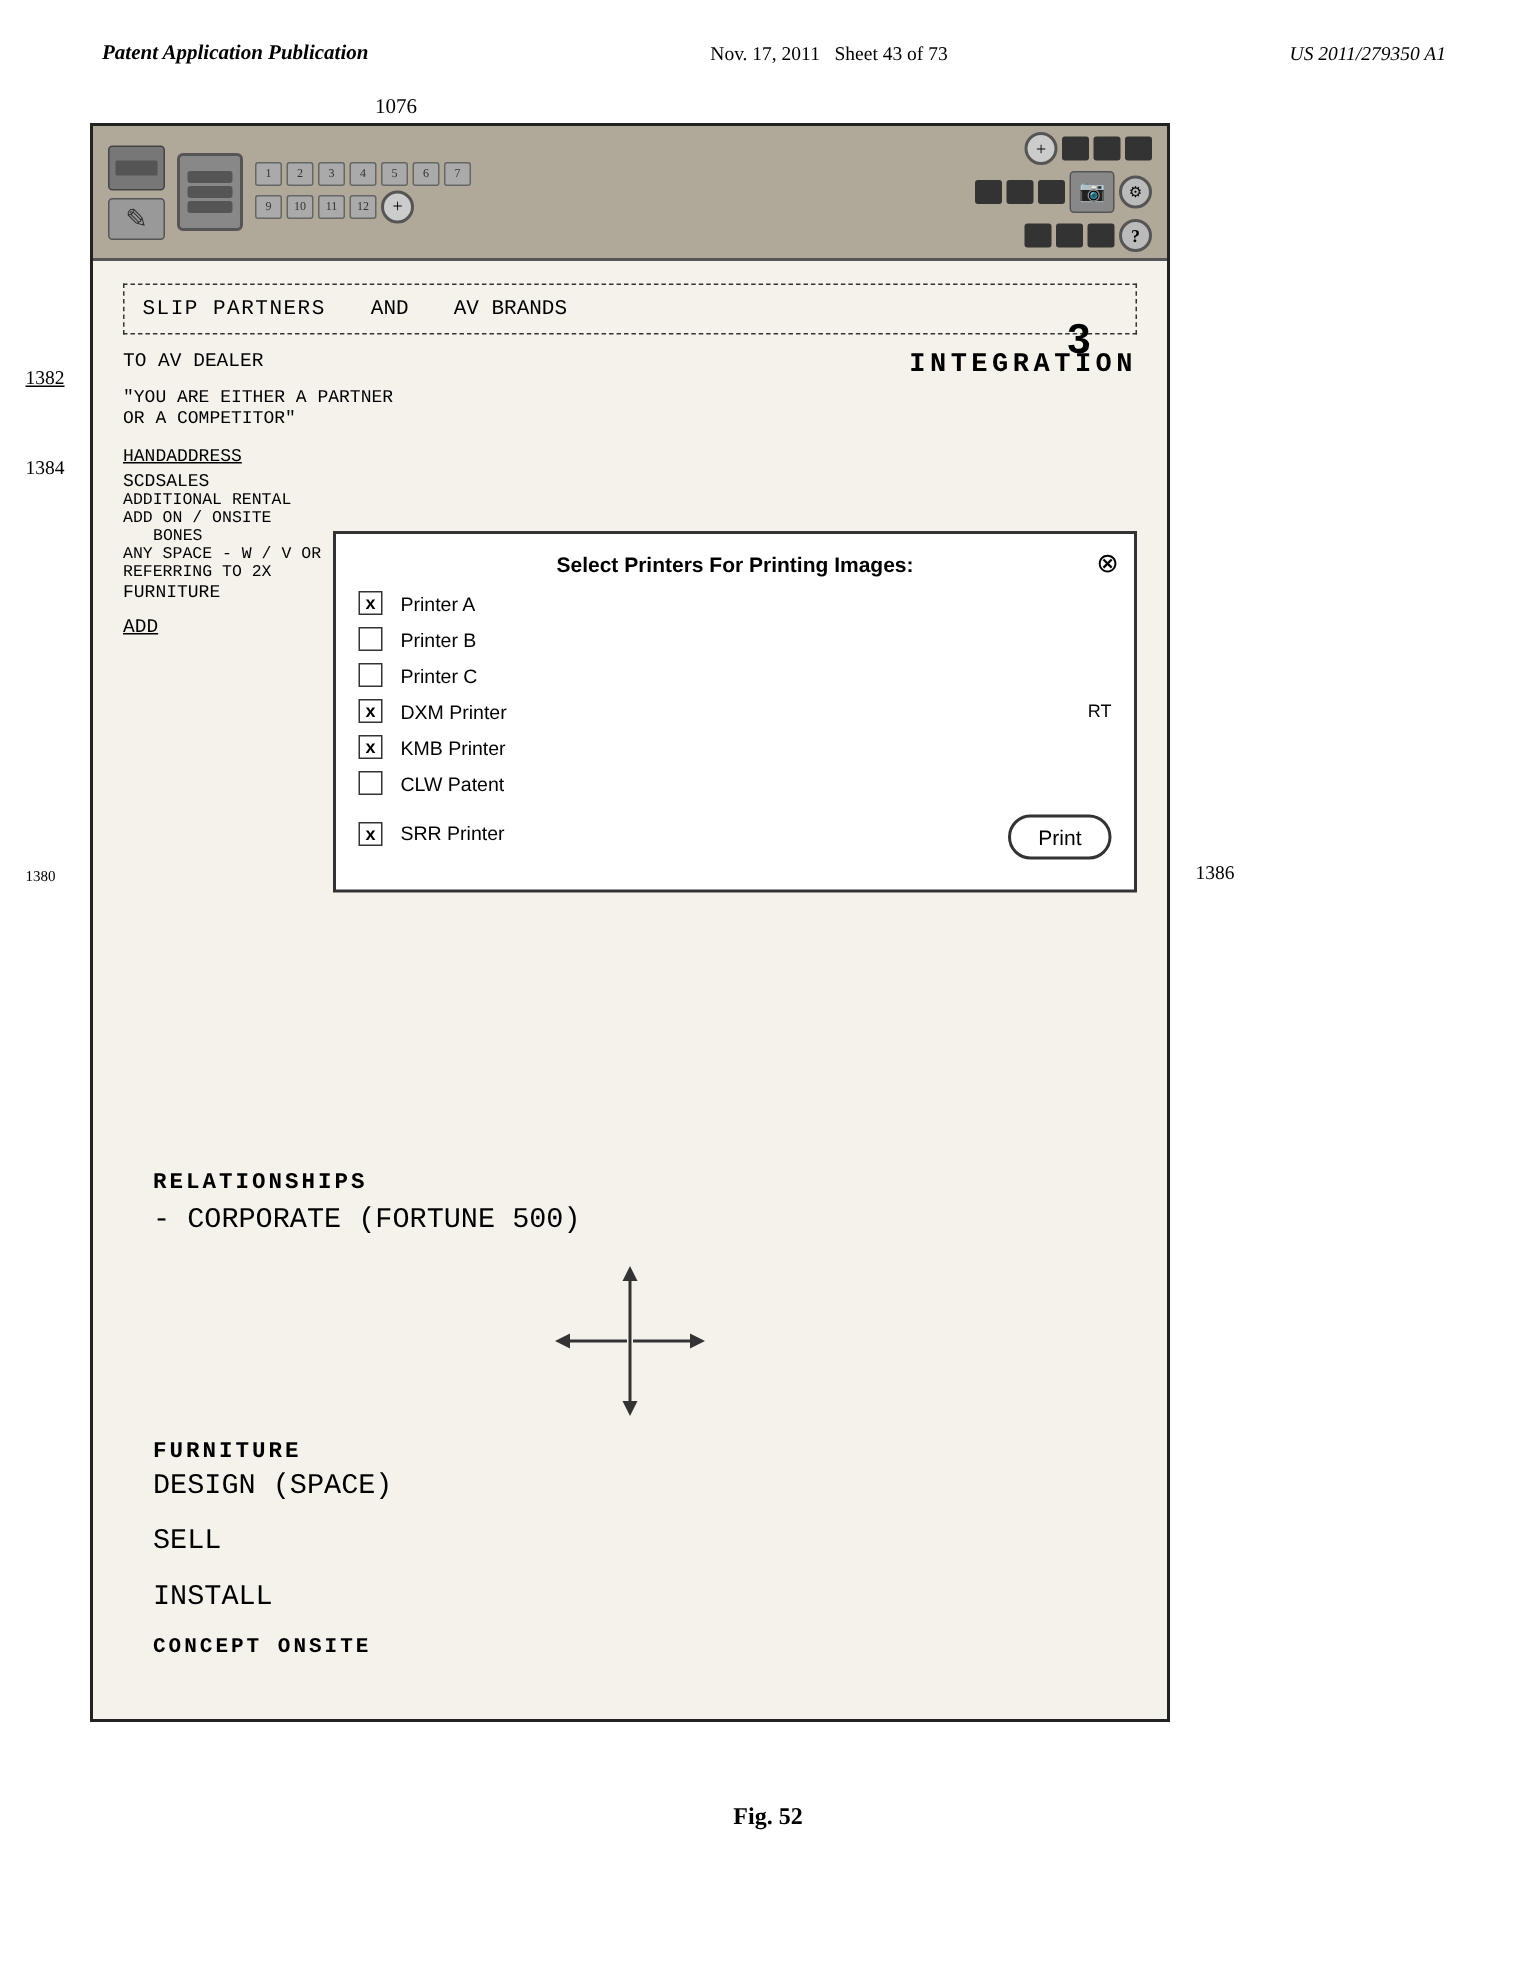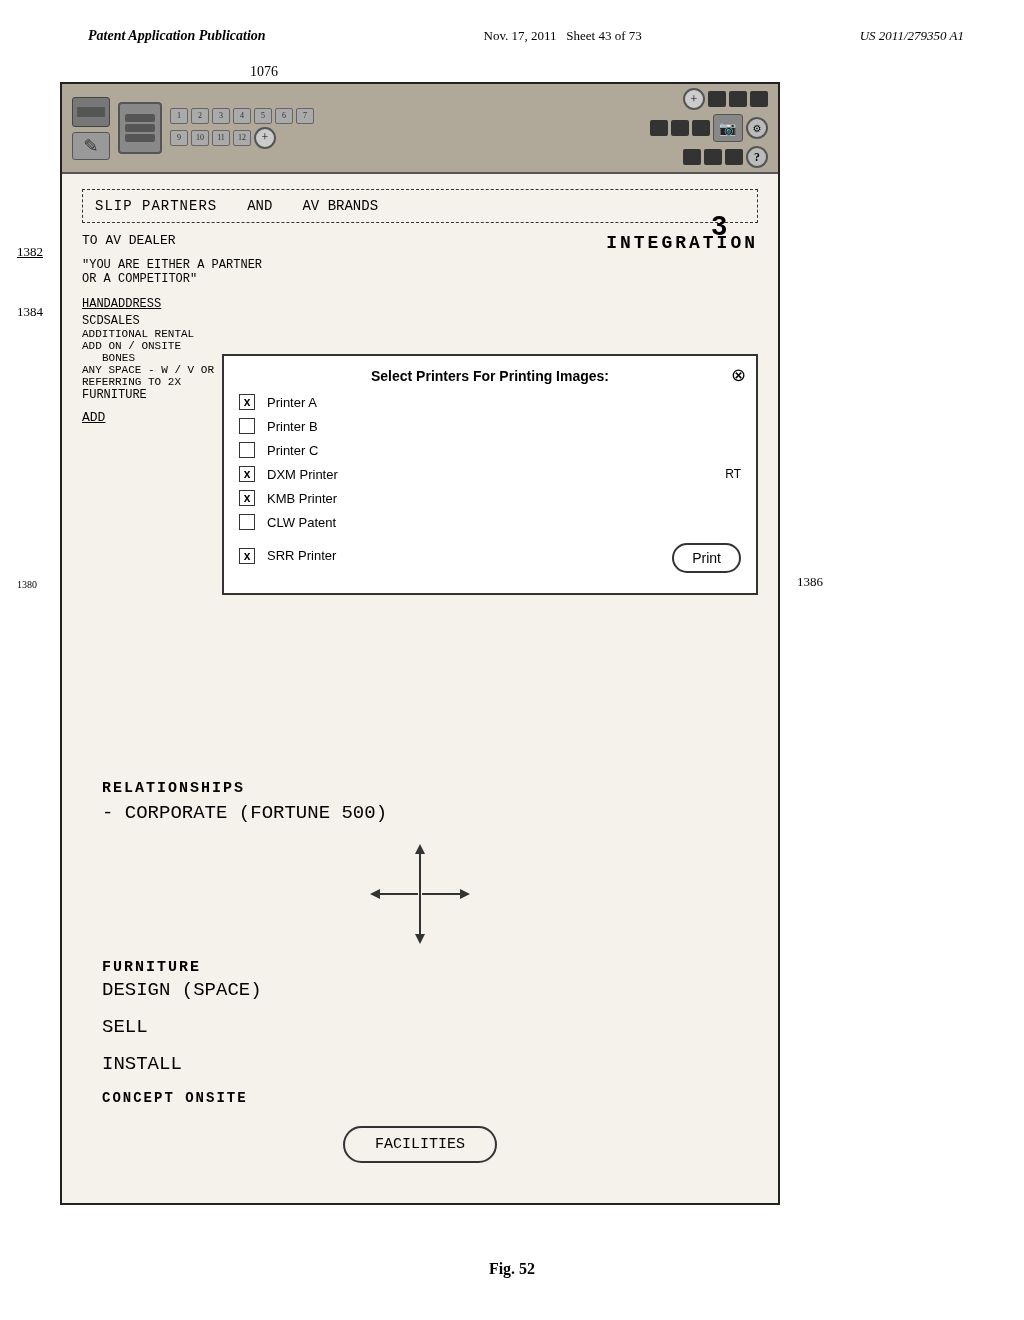--- a/index.html
+++ b/index.html
@@ -11,21 +11,21 @@
       font-family: 'Times New Roman', Times, serif;
       overflow: hidden;
       position: relative;
     }
 
     
     .page-header {
       display: flex;
       justify-content: space-between;
       align-items: flex-start;
-      padding: 28px 60px 10px 88px;
+      padding: 28px 60px 10px 68px;
     }
 
     .header-left {
       font-size: 14px;
       font-weight: bold;
       font-style: italic;
     }
 
     .header-center {
       font-size: 13px;
@@ -443,23 +443,20 @@
               <polygon points="110,55 100,50 100,60" fill="#333"></polygon>
             </svg>
           </div>
 
           <div class="furniture-text">FURNITURE</div>
           <div class="sub-text">DESIGN (SPACE)</div>
           <div class="sub-text">SELL</div>
           <div class="sub-text">INSTALL</div>
           <div class="concept-text">CONCEPT ONSITE</div>
 
-          <div class="center-wrapper">
-            <div class="facilities-btn">FACILITIES</div>
-          </div>
         </div>
 
       </div>
     </div>
   </div>
 
   <div class="fig-caption">Fig. 52</div>
 
 </div>
 

